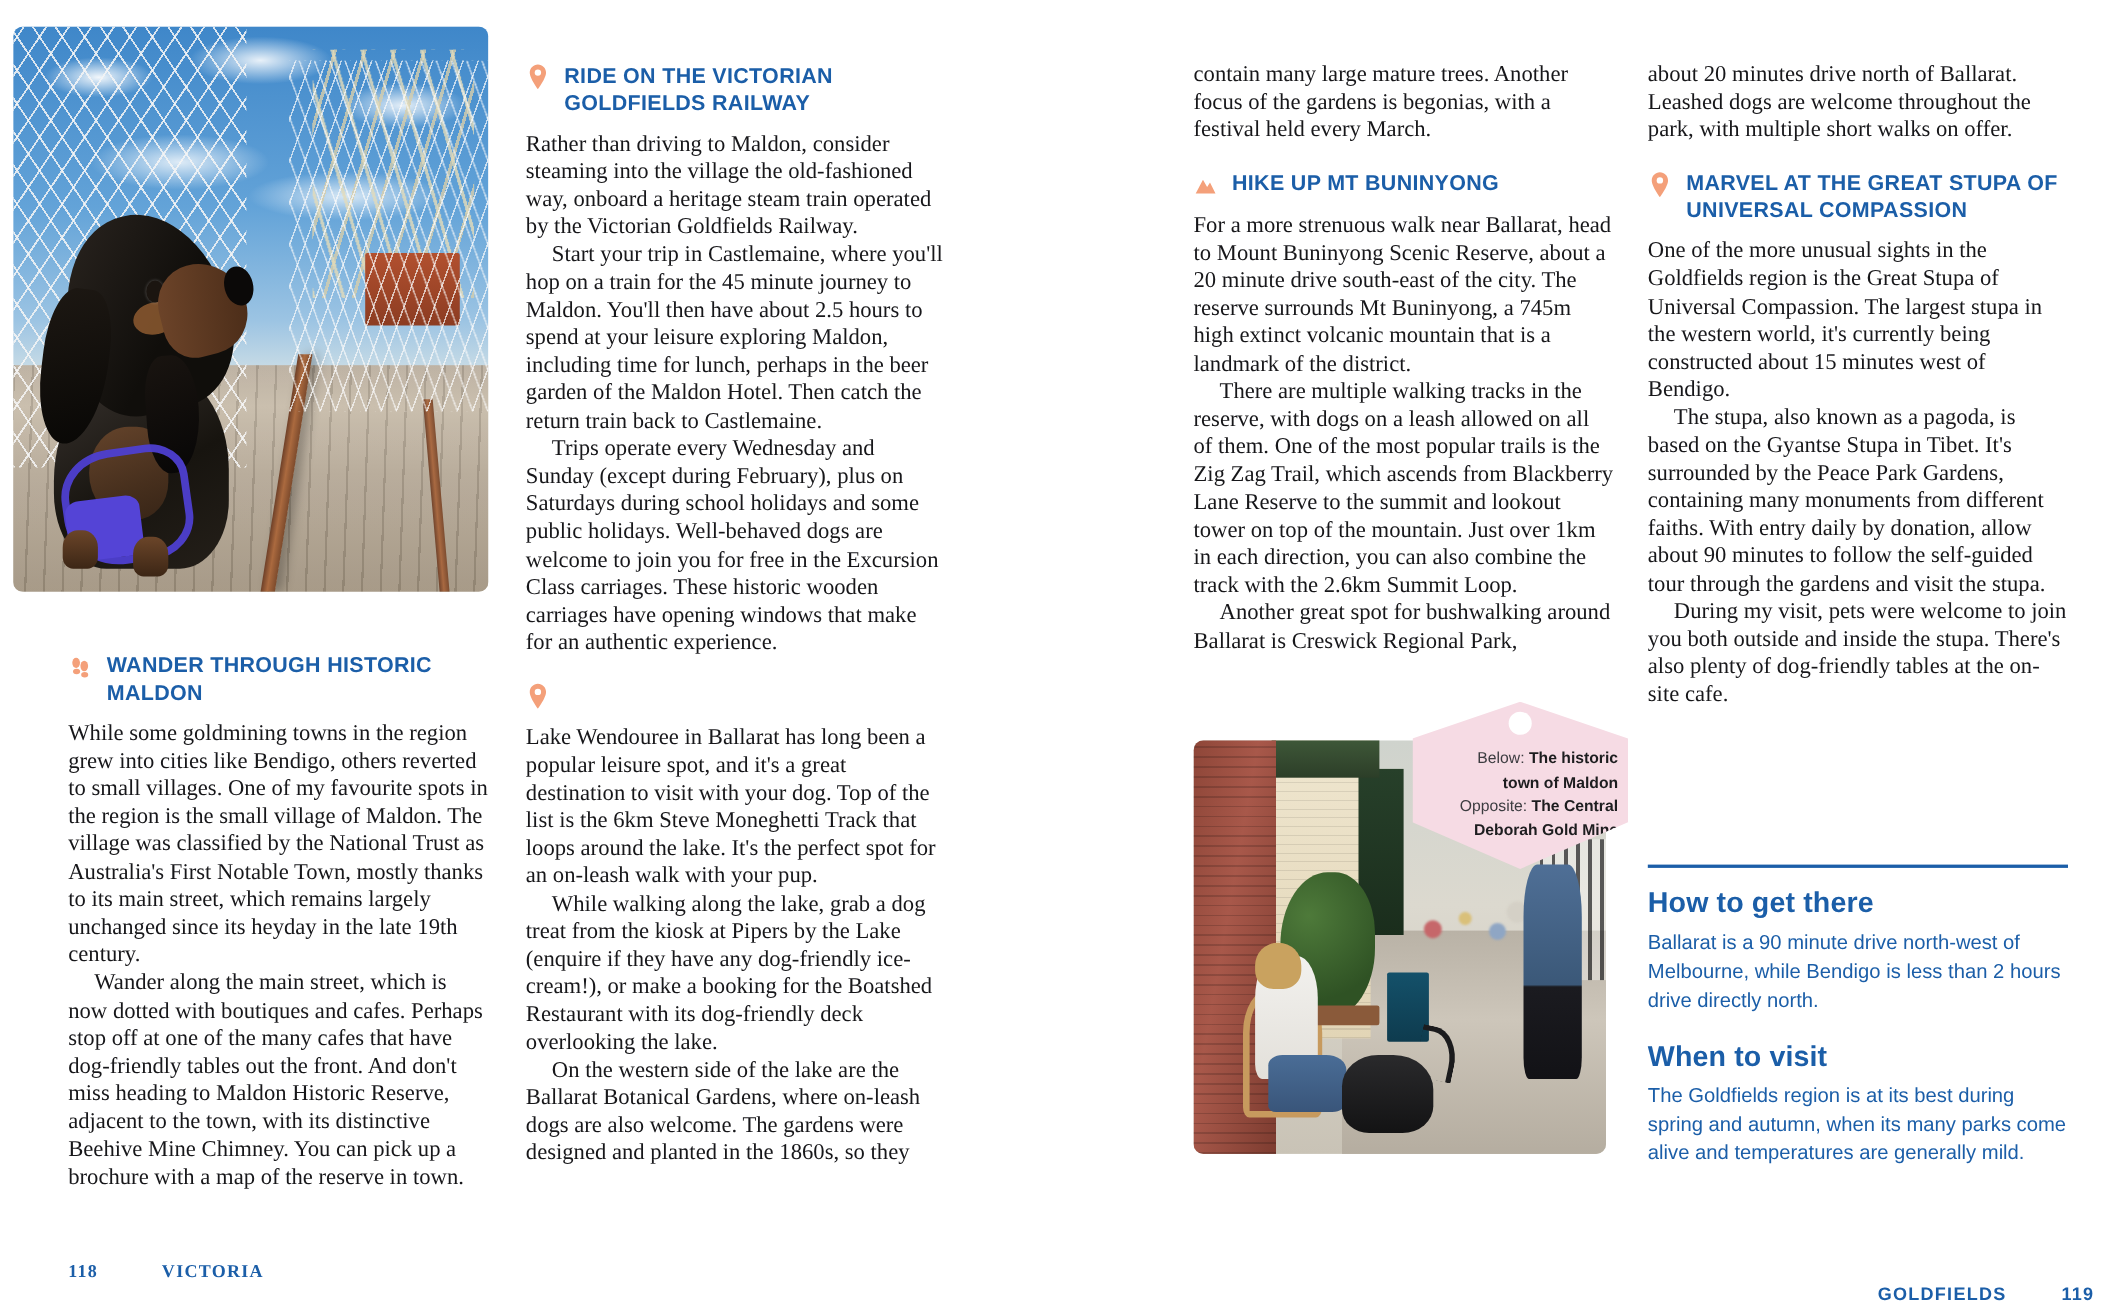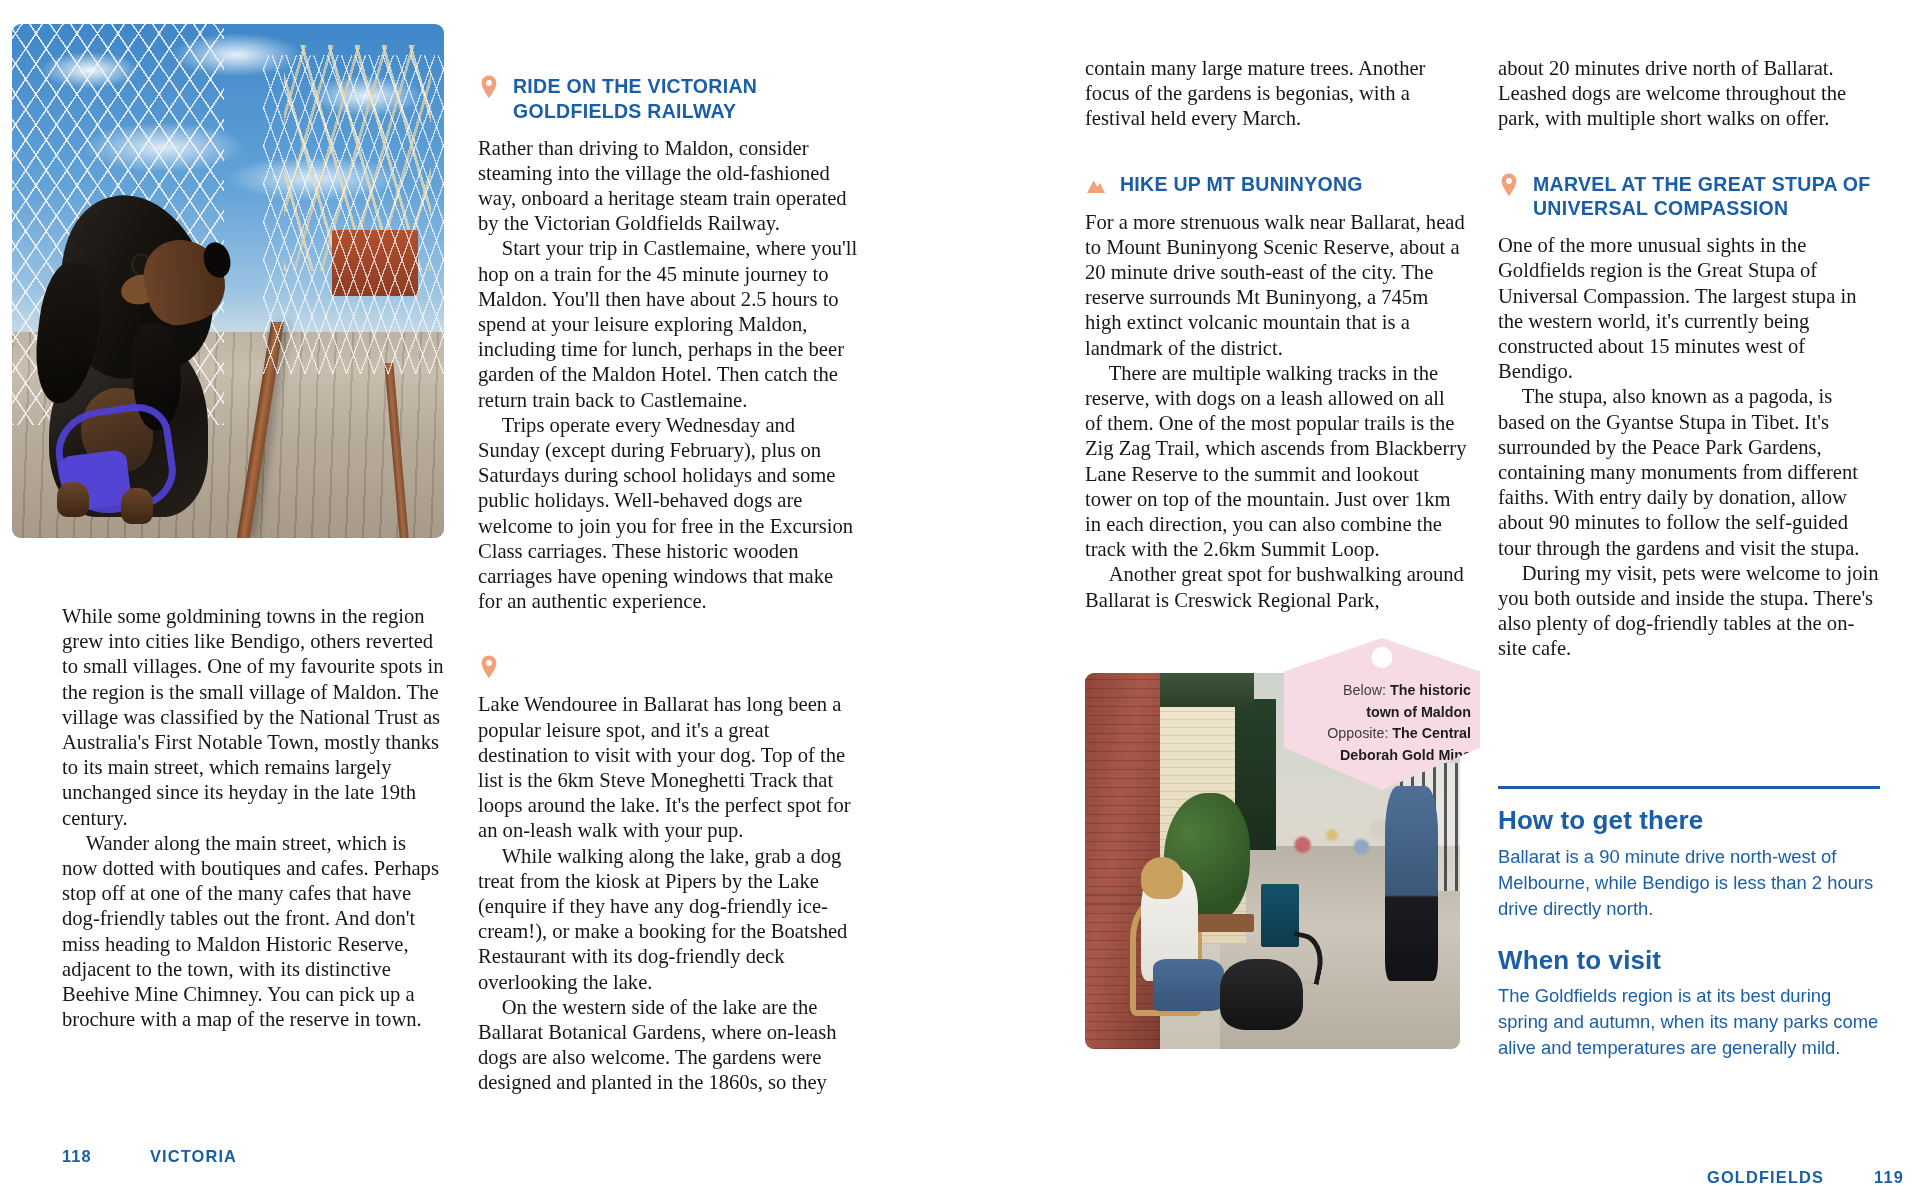--- a/index.html
+++ b/index.html
@@ -21,21 +21,20 @@
   
   .sec-head{
     display:flex;align-items:flex-start;gap:13px;
     font-family:"Liberation Sans", sans-serif;
     font-weight:bold;
     font-size:19.5px;
     letter-spacing:.015em;
     line-height:1.27;
     color:#1b5ea8;
     text-transform:uppercase;
-    margin-top:17px;
   }
   .sec-head .htxt{padding-top:1px;}
   .icon{flex:0 0 auto;width:22px;height:26px;margin-top:1px;}
   .icon svg{display:block;}
 
   
   .body-txt{
     font-family:"Liberation Serif", serif;
     font-size:20.6px;
     line-height:25.2px;
@@ -198,21 +197,21 @@
   }
   #infobox p:last-child{margin-bottom:0;}
 
   
   .footer{
     position:absolute;bottom:0;
     font-family:"Liberation Sans", sans-serif;
     font-weight:bold;font-size:16.4px;letter-spacing:.07em;color:#1b5ea8;
     display:flex;align-items:center;
   }
-  #footer-left{left:62px;top:1125px;gap:58px;}
+  #footer-left{left:62px;top:1125px;gap:58px;font-family:Liberation Serif, serif;}
   #footer-right{left:1707px;top:1125px;gap:50px;align-items:flex-end;}
   .footer span{display:inline-block;}
 </style>
 </head>
 <body>
 
 <div class="page">
 
   <div class="photo" id="photo-left">
     <div class="sky"></div>
@@ -273,20 +272,34 @@
     </div>
     <div class="gap-after-head"></div>
     <div class="body-txt">
       <p>Lake Wendouree in Ballarat has long been a popular leisure spot, and it's a great destination to visit with your dog. Top of the list is the 6km Steve Moneghetti Track that loops around the lake. It's the perfect spot for an on-leash walk with your pup.</p>
       <p class="ind">While walking along the lake, grab a dog treat from the kiosk at Pipers by the Lake (enquire if they have any dog-friendly ice-cream!), or make a booking for the Boatshed Restaurant with its dog-friendly deck overlooking the lake.</p>
       <p class="ind">On the western side of the lake are the Ballarat Botanical Gardens, where on-leash dogs are also welcome. The gardens were designed and planted in the 1860s, so they</p>
     </div>
   </div>
 
   <div class="col" id="col0" style="left:62px;width:382px;top:592px;">
+    <div class="sec-head">
+      <span class="icon">
+        <svg viewBox="0 0 22 26" width="22" height="26">
+          <ellipse cx="7.2" cy="9.6" rx="3.5" ry="4.6" fill="#f4a07a"></ellipse>
+          <ellipse cx="7.6" cy="17.5" rx="3.2" ry="2.5" fill="#f4a07a"></ellipse>
+          <ellipse cx="14.6" cy="12.4" rx="3.5" ry="4.8" fill="#f4a07a"></ellipse>
+          <ellipse cx="15.0" cy="20.4" rx="3.2" ry="2.5" fill="#f4a07a"></ellipse>
+        </svg>
+      </span>
+      <span class="htxt">
+        <span>WANDER THROUGH HISTORIC</span><br>
+        <span>MALDON</span>
+      </span>
+    </div>
     <div class="gap-after-head"></div>
     <div class="body-txt">
       <p>While some goldmining towns in the region grew into cities like Bendigo, others reverted to small villages. One of my favourite spots in the region is the small village of Maldon. The village was classified by the National Trust as Australia's First Notable Town, mostly thanks to its main street, which remains largely unchanged since its heyday in the late 19th century.</p>
       <p class="ind">Wander along the main street, which is now dotted with boutiques and cafes. Perhaps stop off at one of the many cafes that have dog-friendly tables out the front. And don't miss heading to Maldon Historic Reserve, adjacent to the town, with its distinctive Beehive Mine Chimney. You can pick up a brochure with a map of the reserve in town.</p>
     </div>
   </div>
 
   <div class="col" id="col2">
     <div style="height:56px"></div>
     <div class="body-txt">

